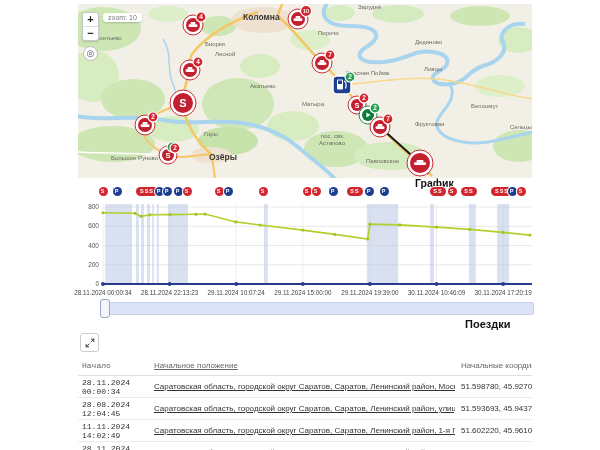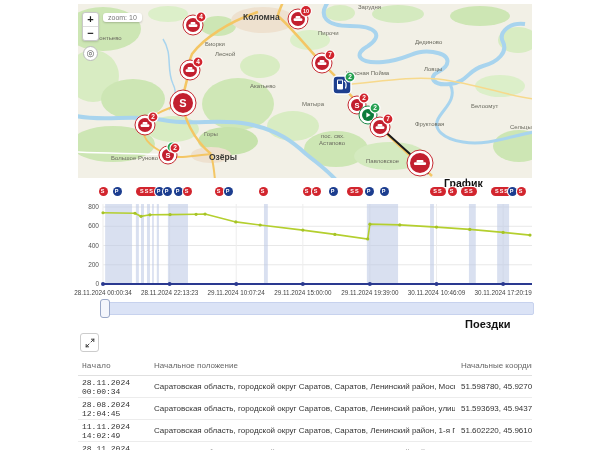--- a/index.html
+++ b/index.html
@@ -9,40 +9,40 @@
   #map{position:absolute;left:78px;top:4px;width:454px;height:174px;background:#f2f0e6;overflow:hidden;}
   #map svg{position:absolute;left:0;top:0;}
   .zoomctl{position:absolute;left:4px;top:8px;width:15px;background:#fff;border:1px solid #c9c9c9;
            border-radius:3px;box-shadow:0 1px 2px rgba(0,0,0,.15);z-index:5;}
   .zbtn{height:13px;line-height:13px;text-align:center;font-size:11px;font-weight:bold;color:#222;cursor:pointer;}
   .zbtn + .zbtn{border-top:1px solid #ddd;}
   .zoomlabel{position:absolute;left:25px;top:9px;background:#fff;border-radius:3px;padding:1px 5px;
              font-size:7px;color:#777;box-shadow:0 1px 2px rgba(0,0,0,.2);z-index:5;}
   .locatebtn{position:absolute;left:5px;top:42px;width:13px;height:13px;border-radius:50%;background:#fff;
              border:1px solid #bbb;font-size:9px;line-height:12px;text-align:center;color:#555;z-index:5;cursor:pointer;}
-  .graf-label{position:absolute;left:444px;top:177px;font-size:10.5px;font-weight:bold;color:#111;}
+  .graf-label{position:absolute;left:415px;top:177px;font-size:10.5px;font-weight:bold;color:#111;}
   
   .evt{position:absolute;top:187px;height:9px;border-radius:5px;color:#fff;font-size:5.5px;font-weight:bold;
        line-height:9px;text-align:center;box-shadow:0 0 0 1px #fff;letter-spacing:1px;z-index:4;}
   
   #chart-svg{position:absolute;left:0;top:195px;}
   
   .hscroll{position:absolute;left:103px;top:302px;width:429px;height:11px;background:#dbe3f6;
            border:1px solid #c7d2ee;border-radius:2px;}
   .hscroll-handle{position:absolute;left:100px;top:299px;width:8px;height:17px;background:#f4f6fc;
                   border:1px solid #9aa8c8;border-radius:3px;z-index:3;cursor:ew-resize;}
   .trips-title{position:absolute;left:421px;top:318px;font-size:11px;font-weight:bold;color:#111;margin-left:44px;}
   .expand-btn{position:absolute;left:80px;top:333px;width:17px;height:17px;background:#fff;border:1px solid #ccc;
               border-radius:3px;display:flex;align-items:center;justify-content:center;cursor:pointer;}
   
   #trips-table{position:absolute;left:78px;top:355px;width:454px;height:95px;overflow:hidden;font-size:8px;}
   .trow{display:flex;width:537px;height:21px;align-items:center;border-bottom:1px solid #ececec;background:#fff;}
   .trow.head{height:20px;color:#666;border-bottom:1px solid #e0e0e0;}
   .tc1{width:70px;flex:0 0 70px;padding-left:4px;box-sizing:border-box;font-family:Liberation Mono, monospace;}
-  .tc2{width:307px;flex:0 0 307px;padding-left:6px;box-sizing:border-box;white-space:nowrap;overflow:hidden;}
+  .tc2{width:307px;flex:0 0 307px;padding-left:6px;box-sizing:border-box;white-space:nowrap;overflow:hidden;text-decoration:underline;}
   .tc3{width:160px;flex:0 0 160px;padding-left:6px;box-sizing:border-box;white-space:nowrap;overflow:hidden;}
 </style>
 </head>
 <body>
 
 <div id="page">
 
   <div id="map">
     <svg width="454" height="174" viewBox="0 0 454 174">
 

